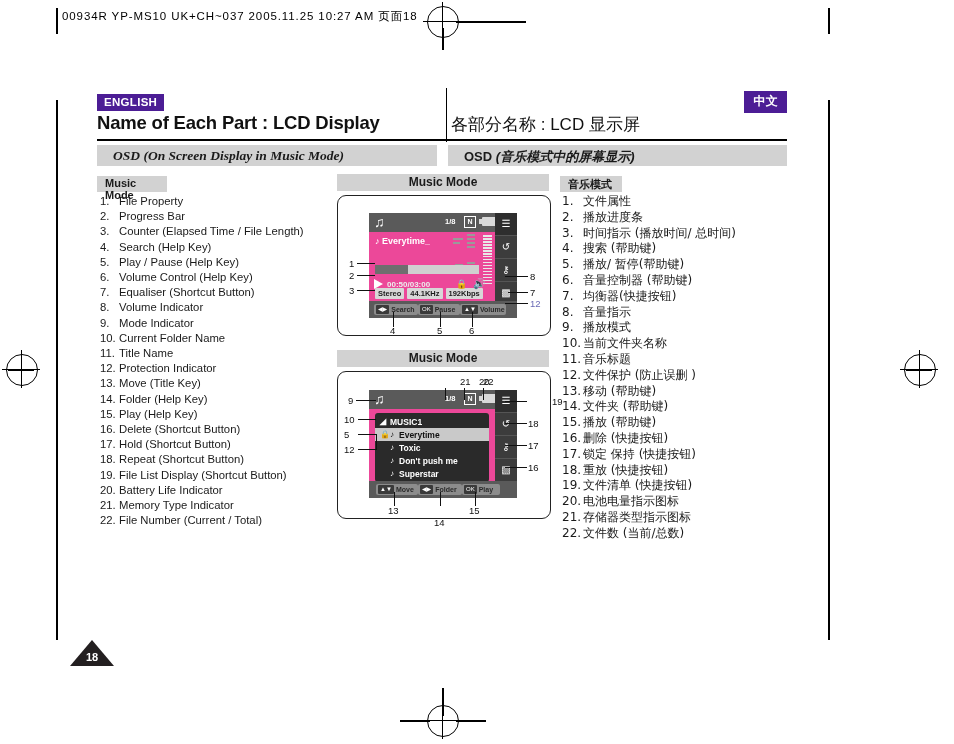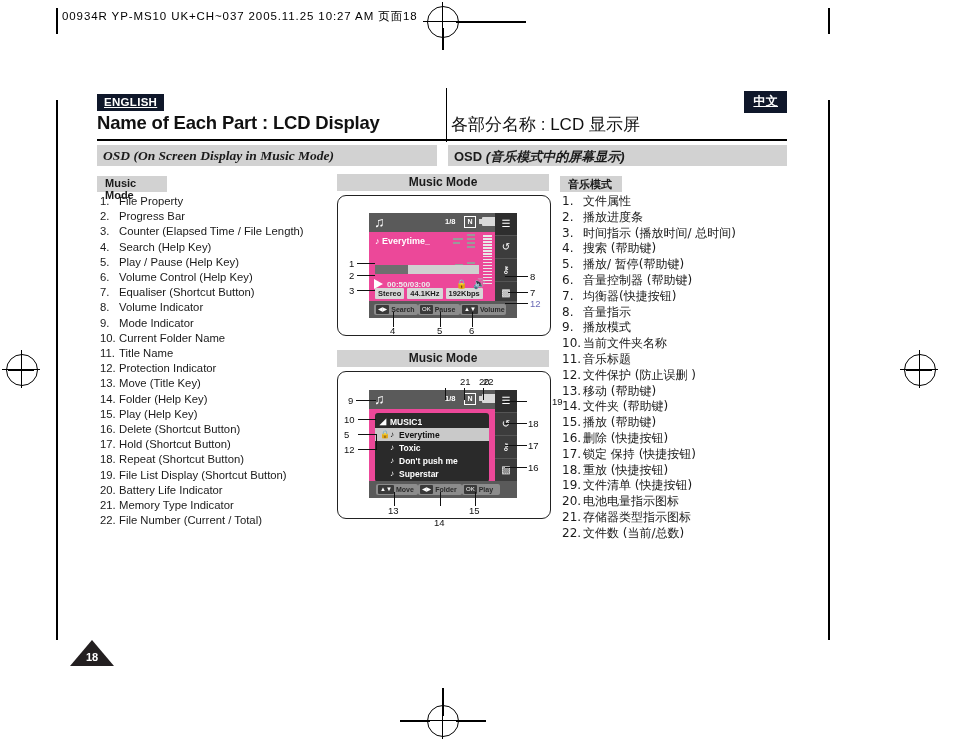--- a/index.html
+++ b/index.html
@@ -10,40 +10,40 @@
   .crop-line{position:absolute;background:#000;}
   .reg{position:absolute;border:1px solid #000;border-radius:50%;}
 
   .printhdr{position:absolute;left:62px;top:9px;font-size:11.5px;
             letter-spacing:.9px;color:#000;white-space:nowrap;
             font-family:"Liberation Sans",sans-serif;}
 
   
   .page{position:absolute;left:0;top:0;width:954px;height:744px;}
 
-  .lang-tag{display:inline-block;background:#0f172a;color:#fff;
+  .lang-tag{display:inline-block;background:#4c1d95;color:#fff;
             font-size:11.5px;font-weight:bold;padding:2px 7px 3px 7px;
-            letter-spacing:.3px;text-decoration:underline;}
+            letter-spacing:.3px;}
   .lang-tag.cn{font-size:12px;padding:2px 9px 3px 9px;}
 
   .title-row{position:absolute;left:97px;top:92px;width:690px;height:46px;}
   .title-en{position:absolute;left:0;top:20px;font-size:18.5px;font-weight:bold;
             letter-spacing:-.2px;color:#111;}
   .title-cn{position:absolute;left:354px;top:21px;font-size:17px;color:#111;}
   .lang-en-pos{position:absolute;left:0;top:0;}
   .lang-cn-pos{position:absolute;right:0;top:-1px;}
 
   .rule{position:absolute;left:97px;width:690px;height:2px;background:#000;}
   .rule.r1{top:139px;}
   .vline{position:absolute;left:446px;top:88px;width:1px;height:54px;background:#000;}
 
   .band{position:absolute;top:145px;height:21px;background:#d2d2d2;}
   .band.en{left:97px;width:340px;}
   .band.cn{left:448px;width:339px;}
-  .band span{display:block;padding:3px 0 0 6px;font-size:13px;}
+  .band span{display:block;padding:3px 0 0 16px;font-size:13px;}
   .band.en span{font-family:"Liberation Serif",serif;font-weight:bold;font-style:italic;font-size:13.5px;}
   .band.cn span{font-size:13px;}
   .band.cn .it{font-style:italic;font-weight:bold;}
 
   .subband{position:absolute;height:16px;background:#d2d2d2;}
   .subband span{display:block;padding:1px 8px 0 8px;font-size:11px;font-weight:bold;}
 
   
   .list{position:absolute;font-size:11.3px;line-height:15.2px;color:#1a1a1a;}
   .list .li{display:flex;}

